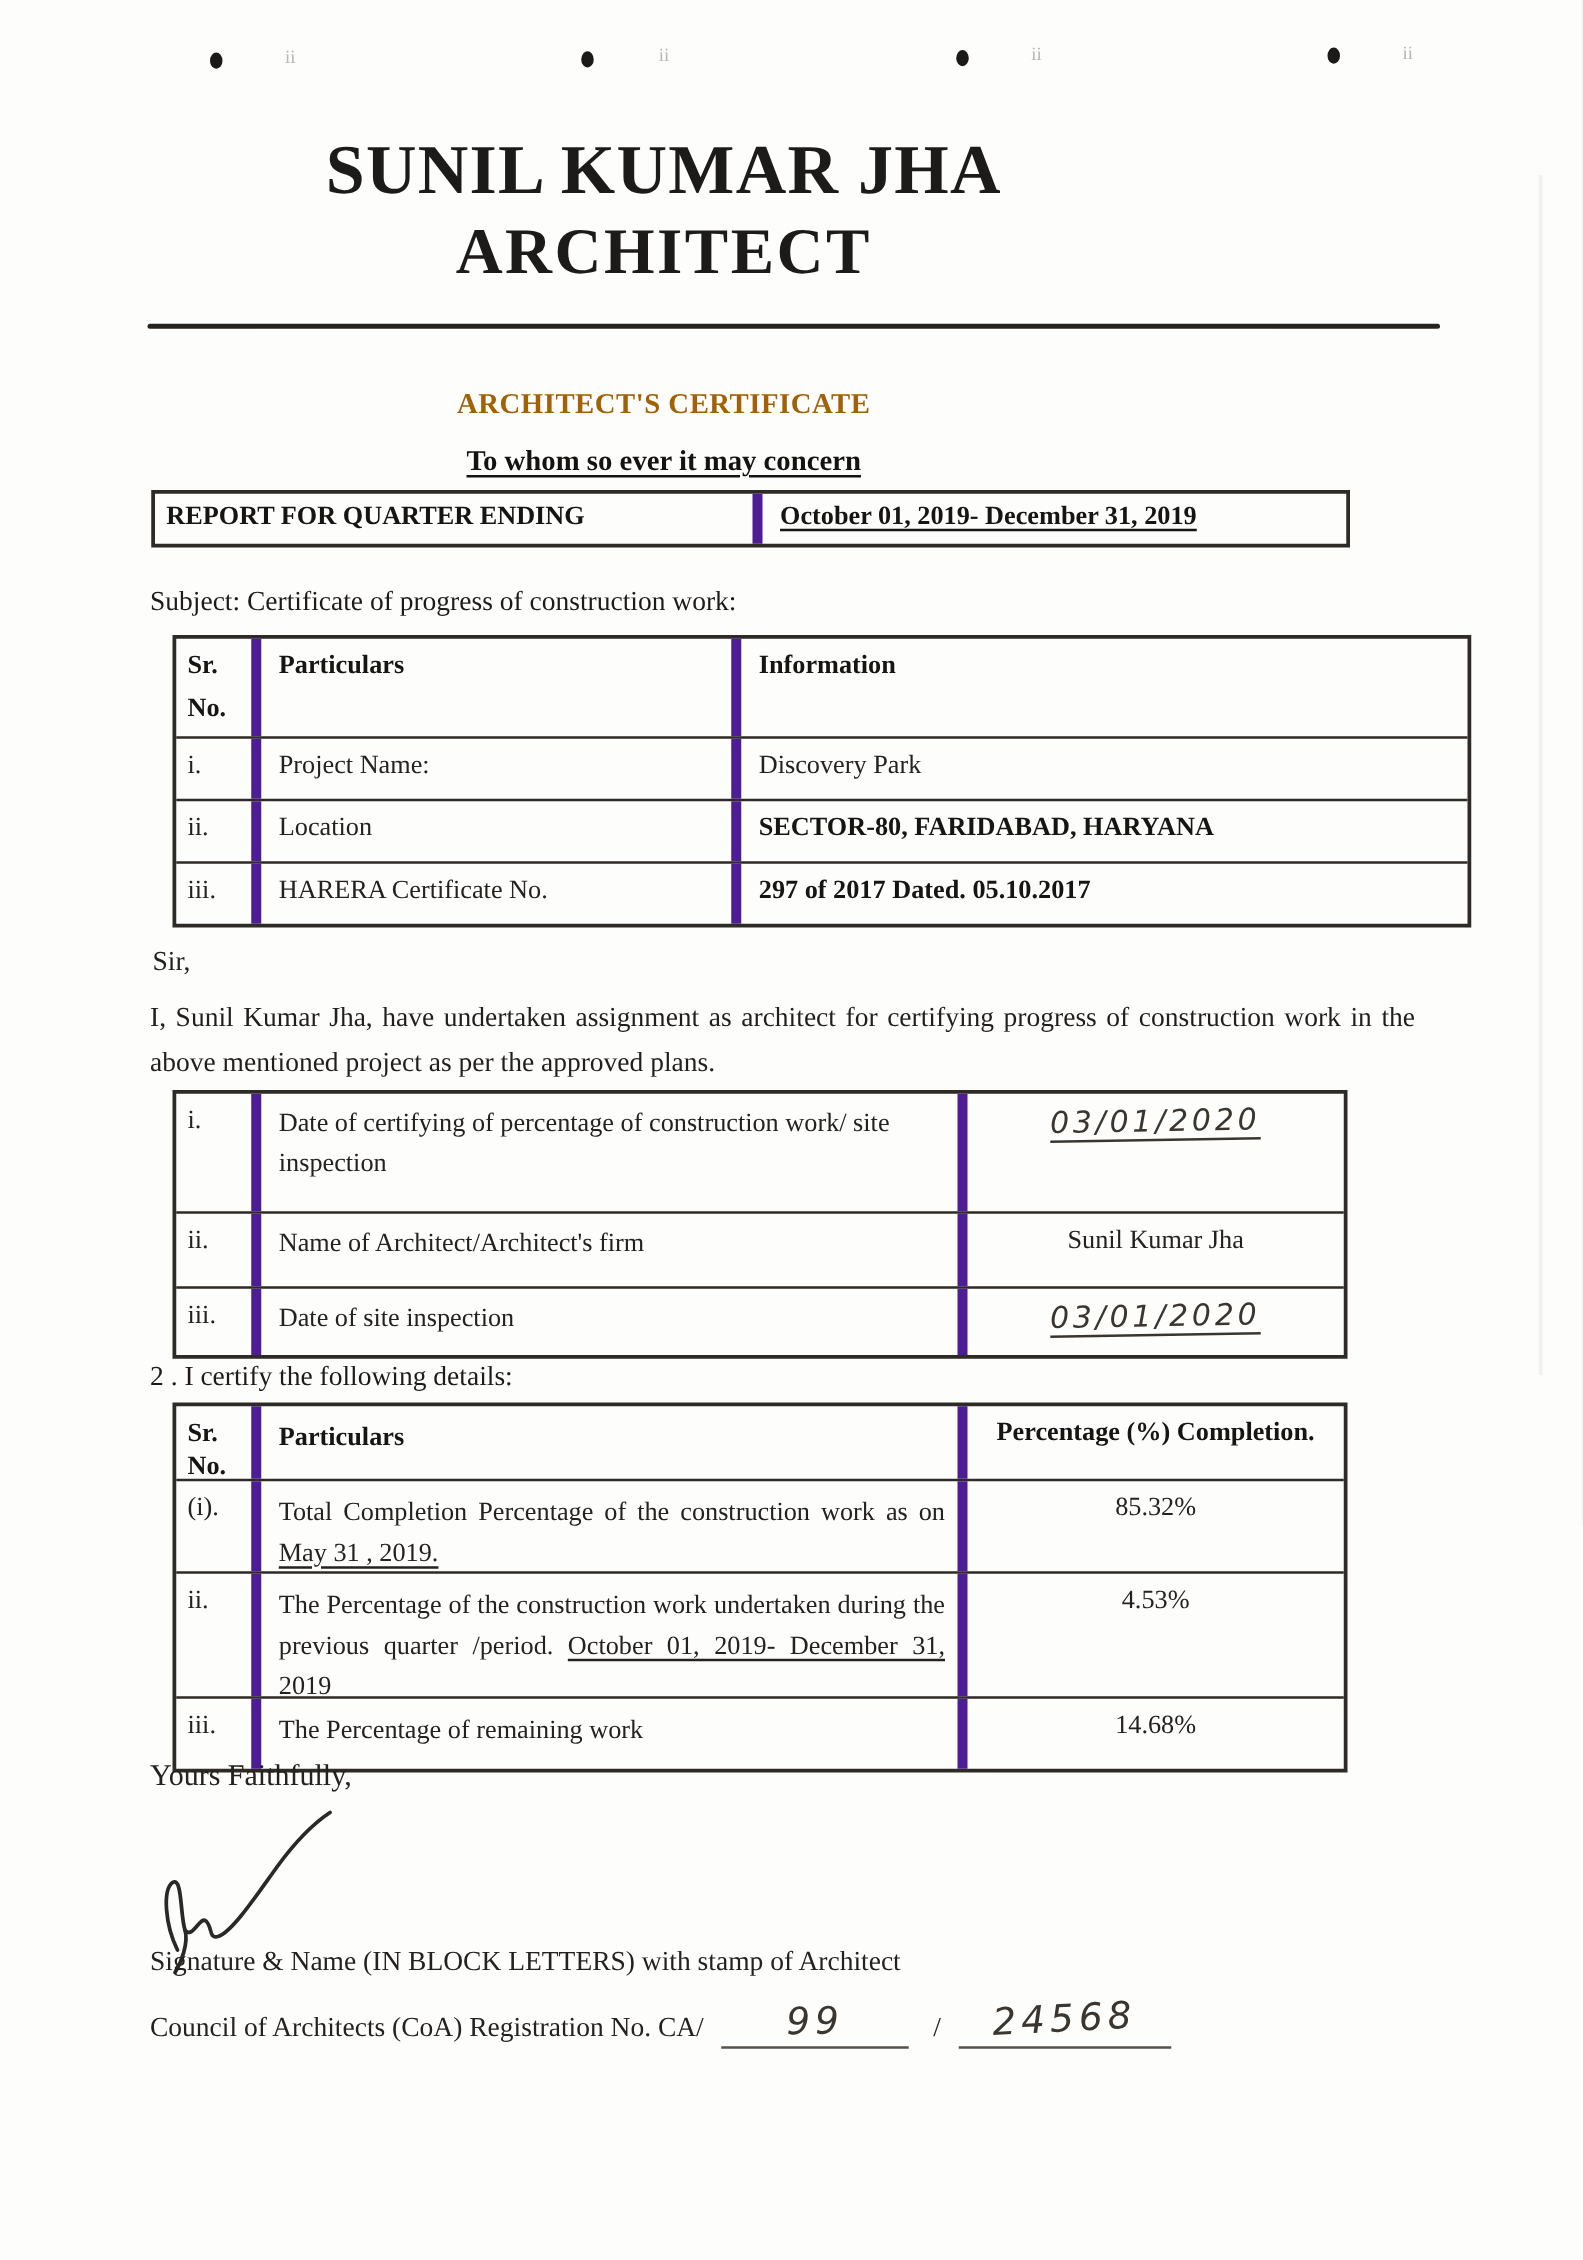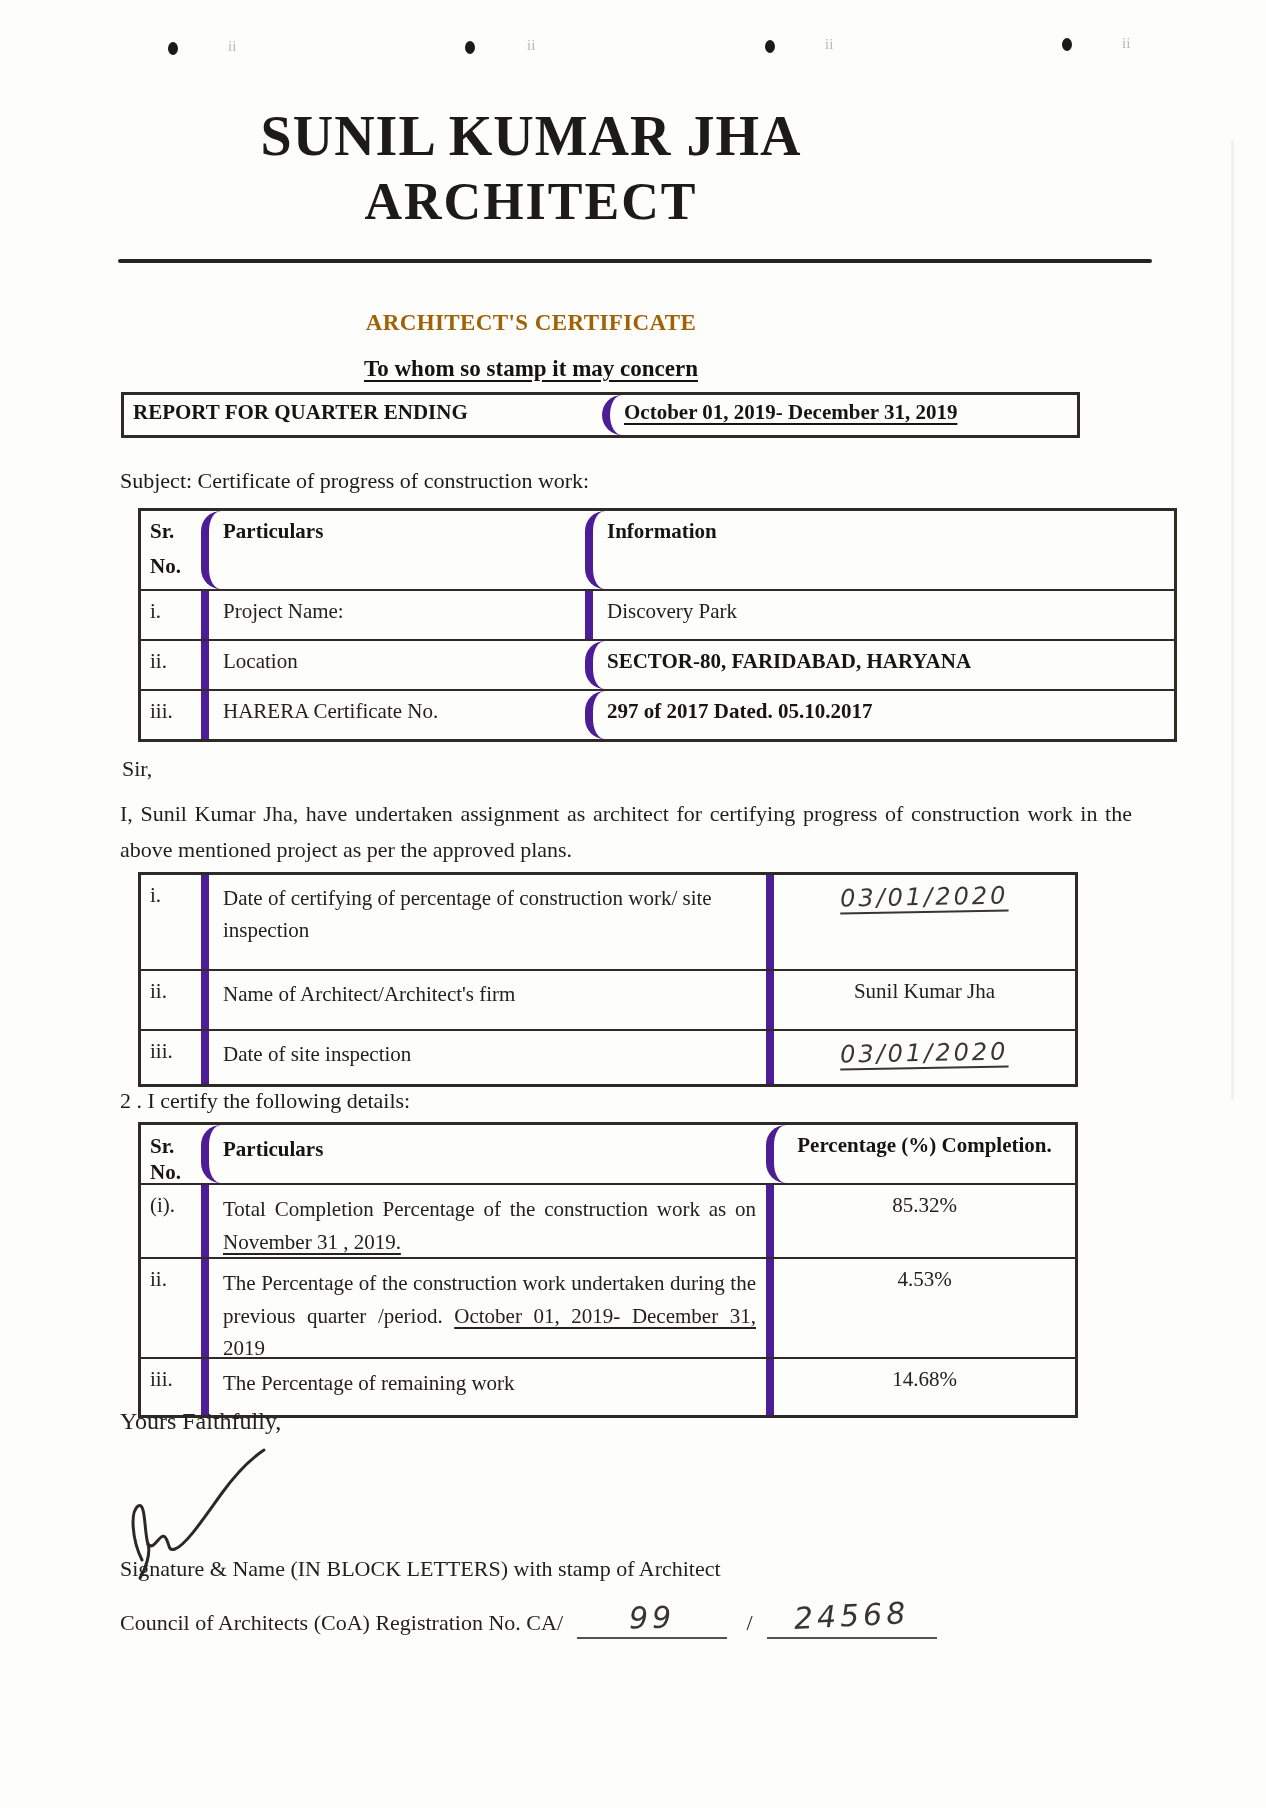--- a/index.html
+++ b/index.html
@@ -29,21 +29,21 @@
   .cert-title { top:310px; font-size:23px; font-weight:bold; letter-spacing:0.4px; color:#a16207; }
   .concern { top:356px; font-size:23px; font-weight:bold; color:#151310; }
   .ul { text-decoration:underline; text-decoration-thickness:2px; text-underline-offset:4px; }
 
   
   .tbl { position:absolute; border:3px solid #2e2a25; }
   .trow { display:flex; border-top:2px solid #2e2a25; }
   .trow:first-child { border-top:none; }
   .tcell { border-left:8px solid #4c1d95; padding:8px 10px 4px 14px; overflow:hidden; }
   .tcell:first-child { border-left:none; padding-left:9px; }
-  .bold { font-weight:bold; color:#171512;border-radius:20px; }
+  .bold { font-weight:bold; color:#171512; }
   .hcenter { text-align:center; }
 
   
   .report-tbl { top:392px; left:121px; width:959px; }
   .report-tbl .trow { height:40px; }
   .report-tbl .c1 { width:478px; padding-top:5px; }
   .report-tbl .c2 { width:475px; padding-top:5px; }
 
   
   .subject { top:468px; left:120px; font-size:22px; color:#1d1a17; }
@@ -136,21 +136,21 @@
   <div class="scan-ghost abs" style="left:825px; top:36px;">ii</div>
   <div class="scan-dot abs" style="left:1062px; top:38px;"></div>
   <div class="scan-ghost abs" style="left:1122px; top:35px;">ii</div>
   <div class="scan-streak abs" style="left:1231px; top:140px; height:960px;"></div>
 
   <div class="abs centerband title1">SUNIL KUMAR JHA</div>
   <div class="abs centerband title2">ARCHITECT</div>
   <div class="abs rule"></div>
 
   <div class="abs centerband cert-title">ARCHITECT'S CERTIFICATE</div>
-  <div class="abs centerband concern"><span class="ul">To whom so stamp it may concern</span></div>
+  <div class="abs centerband concern"><span class="ul">To whom so ever it may concern</span></div>
 
   <div class="tbl report-tbl">
     <div class="trow">
       <div class="tcell c1 bold">REPORT FOR QUARTER ENDING</div>
       <div class="tcell c2 bold"><span class="ul">October 01, 2019- December 31, 2019</span></div>
     </div>
   </div>
 
   <div class="abs subject">Subject: Certificate of progress of construction work:</div>
 
@@ -210,21 +210,21 @@
       <div class="tcell c-sr bold srno-tight">
         <div>Sr.</div>
         <div>No.</div>
       </div>
       <div class="tcell c-part bold">Particulars</div>
       <div class="tcell c-val bold hcenter">Percentage (%) Completion.</div>
     </div>
     <div class="trow r1">
       <div class="tcell c-sr">(i).</div>
       <div class="tcell c-part just">
-        <span>Total Completion Percentage of the construction work as on </span><span class="ul">November 31 , 2019.</span>
+        <span>Total Completion Percentage of the construction work as on </span><span class="ul">May 31 , 2019.</span>
       </div>
       <div class="tcell c-val hcenter">85.32%</div>
     </div>
     <div class="trow r2">
       <div class="tcell c-sr">ii.</div>
       <div class="tcell c-part just">
         <span>The Percentage of the construction work undertaken during the previous quarter /period. </span><span class="ul">October 01, 2019- December 31, 2019</span>
       </div>
       <div class="tcell c-val hcenter">4.53%</div>
     </div>

